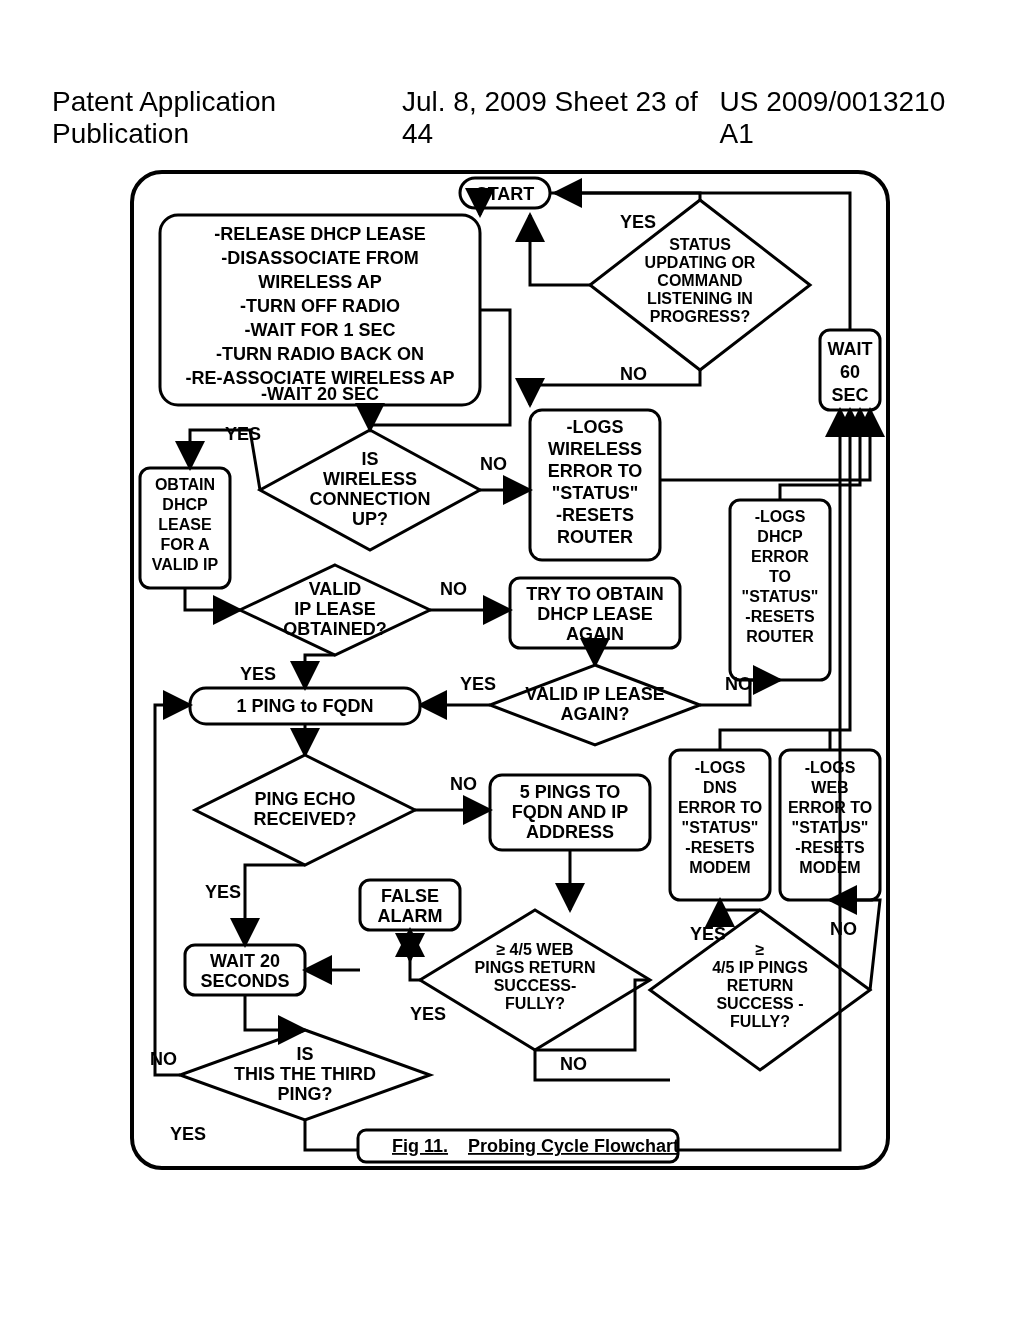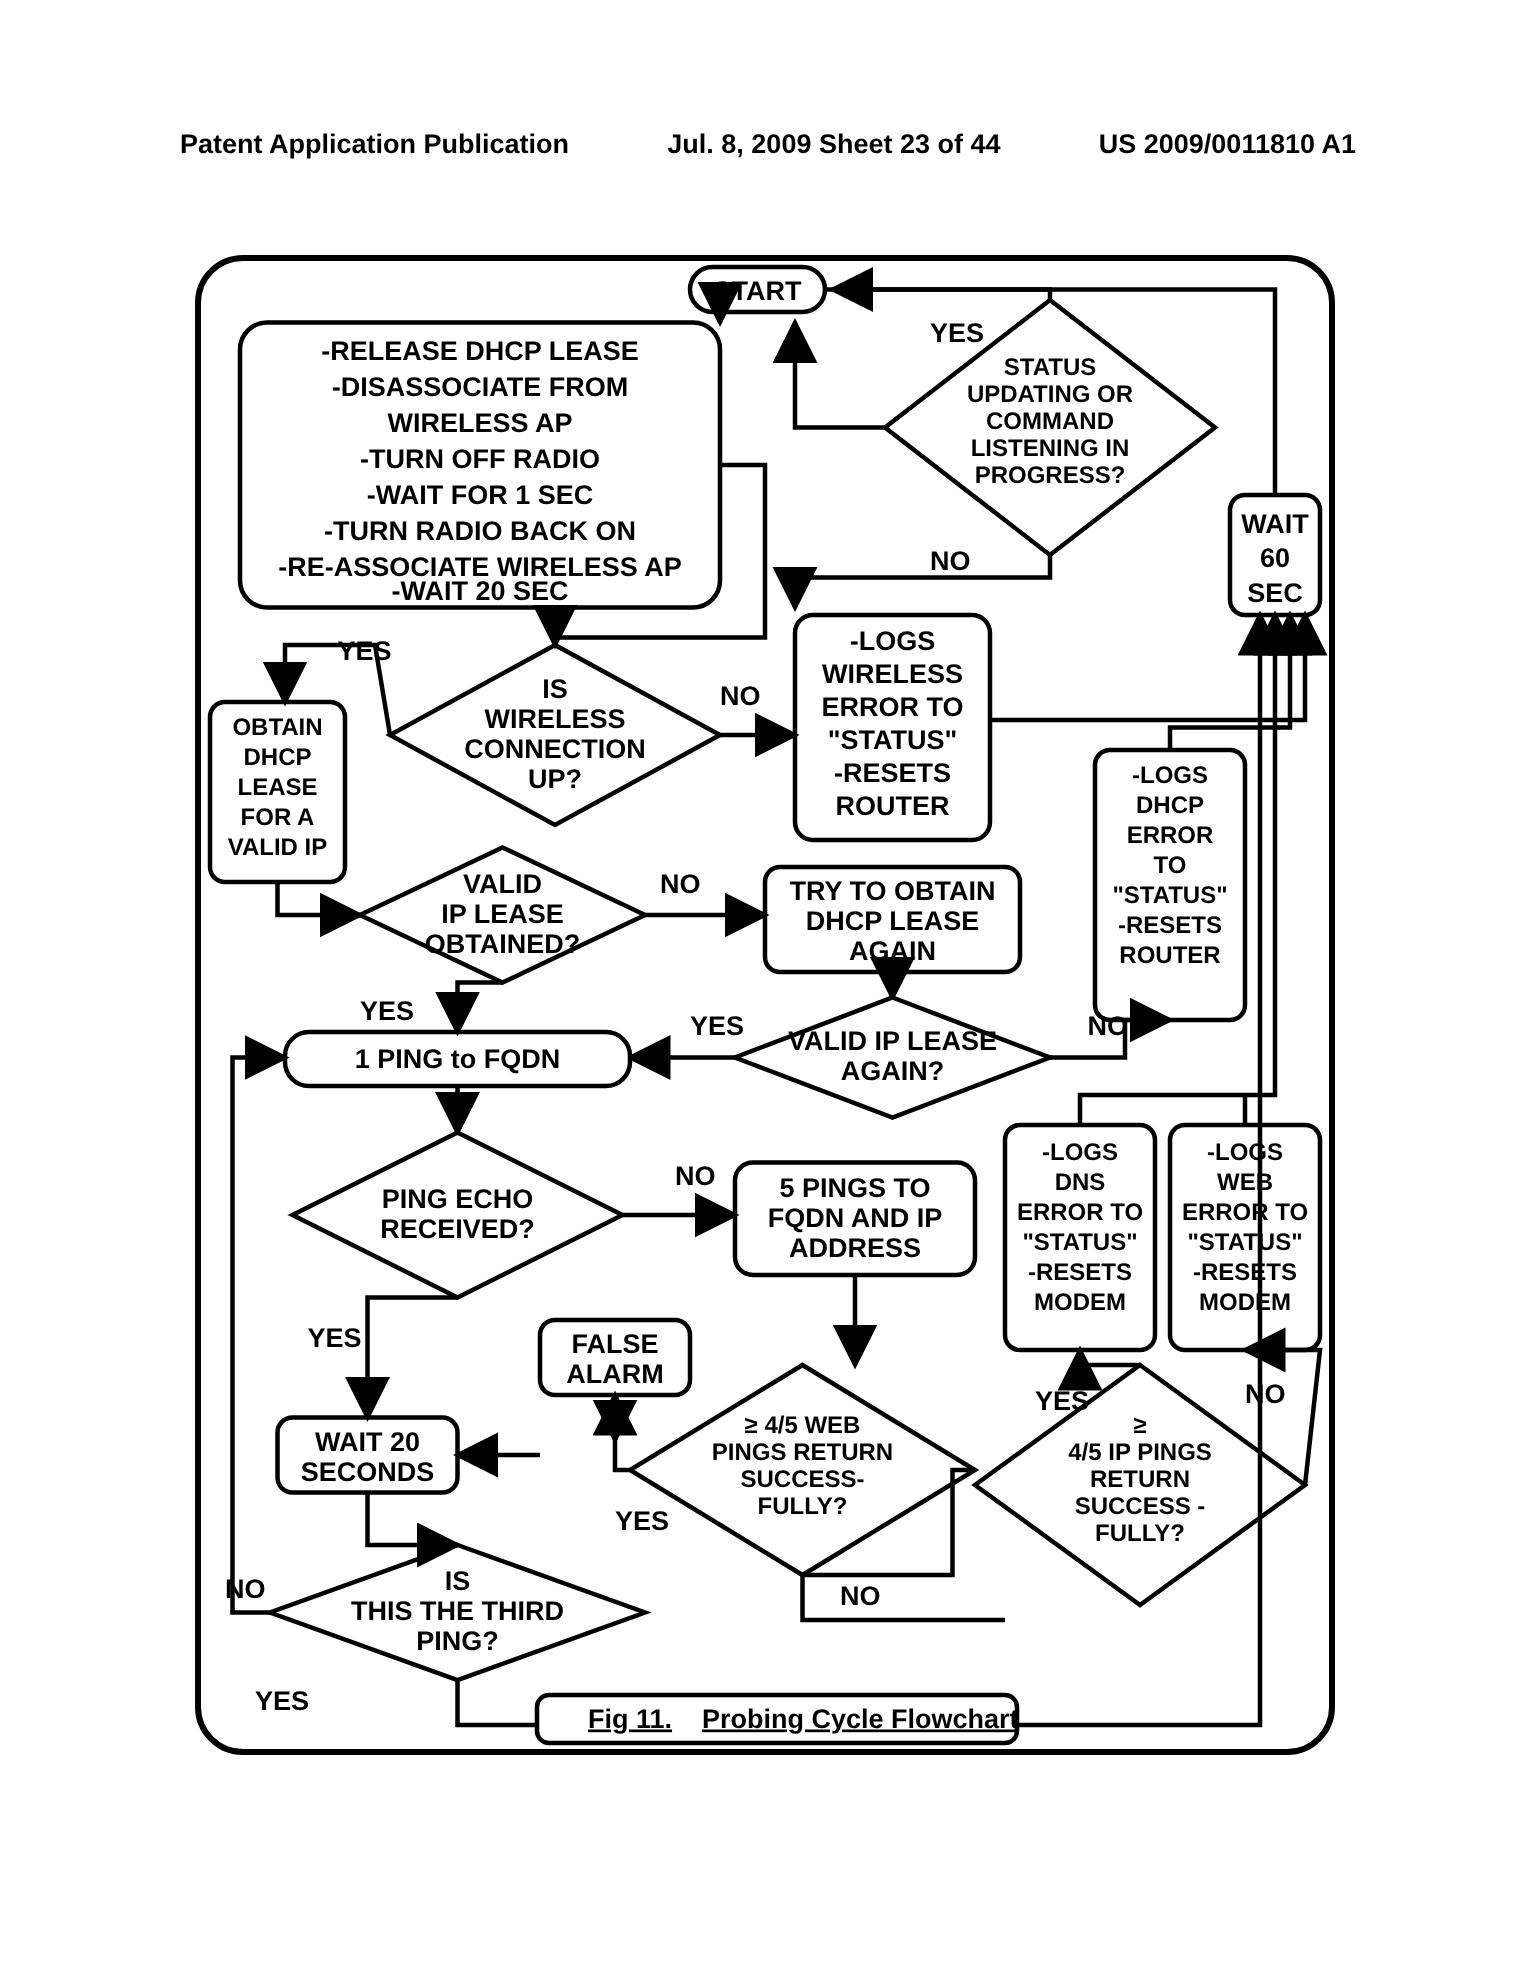--- a/index.html
+++ b/index.html
@@ -1,31 +1,31 @@
 <!DOCTYPE html>
 <html><head>
 <meta charset="utf-8">
 <style>
 html,body{margin:0;padding:0;background:#fff;font-family:Arial,Helvetica,sans-serif}
 .page{width:1024px;height:1320px;position:relative}
 .hdr{position:absolute;top:86px;left:0;right:0;display:flex;justify-content:space-between;
- padding:0 120px;font-weight:bold;font-size:18px}
+ padding:0 52px;font-weight:normal;font-size:28px}
 svg{position:absolute;top:170px;left:130px}
 svg text{font-family:Arial,Helvetica,sans-serif;font-weight:bold;fill:#000}
 .lbl{font-size:18px}
 .small{font-size:16px}
 </style>
 </head>
 <body>
 
 <div class="page">
   <div class="hdr">
     <span>Patent Application Publication</span>
     <span>Jul. 8, 2009  Sheet 23 of 44</span>
-    <span>US 2009/0011810 A1</span>
+    <span>US 2009/0013210 A1</span>
   </div>
 
   <svg width="760" height="1000" viewBox="0 0 760 1000">
     <defs>
       <marker id="ah" markerWidth="12" markerHeight="12" refX="9" refY="5" orient="auto">
         <path d="M0,0 L10,5 L0,10 z" fill="#000"></path>
       </marker>
     </defs>
 
     <rect x="2" y="2" width="756" height="996" rx="30" ry="30" fill="none" stroke="#000" stroke-width="4"></rect>

